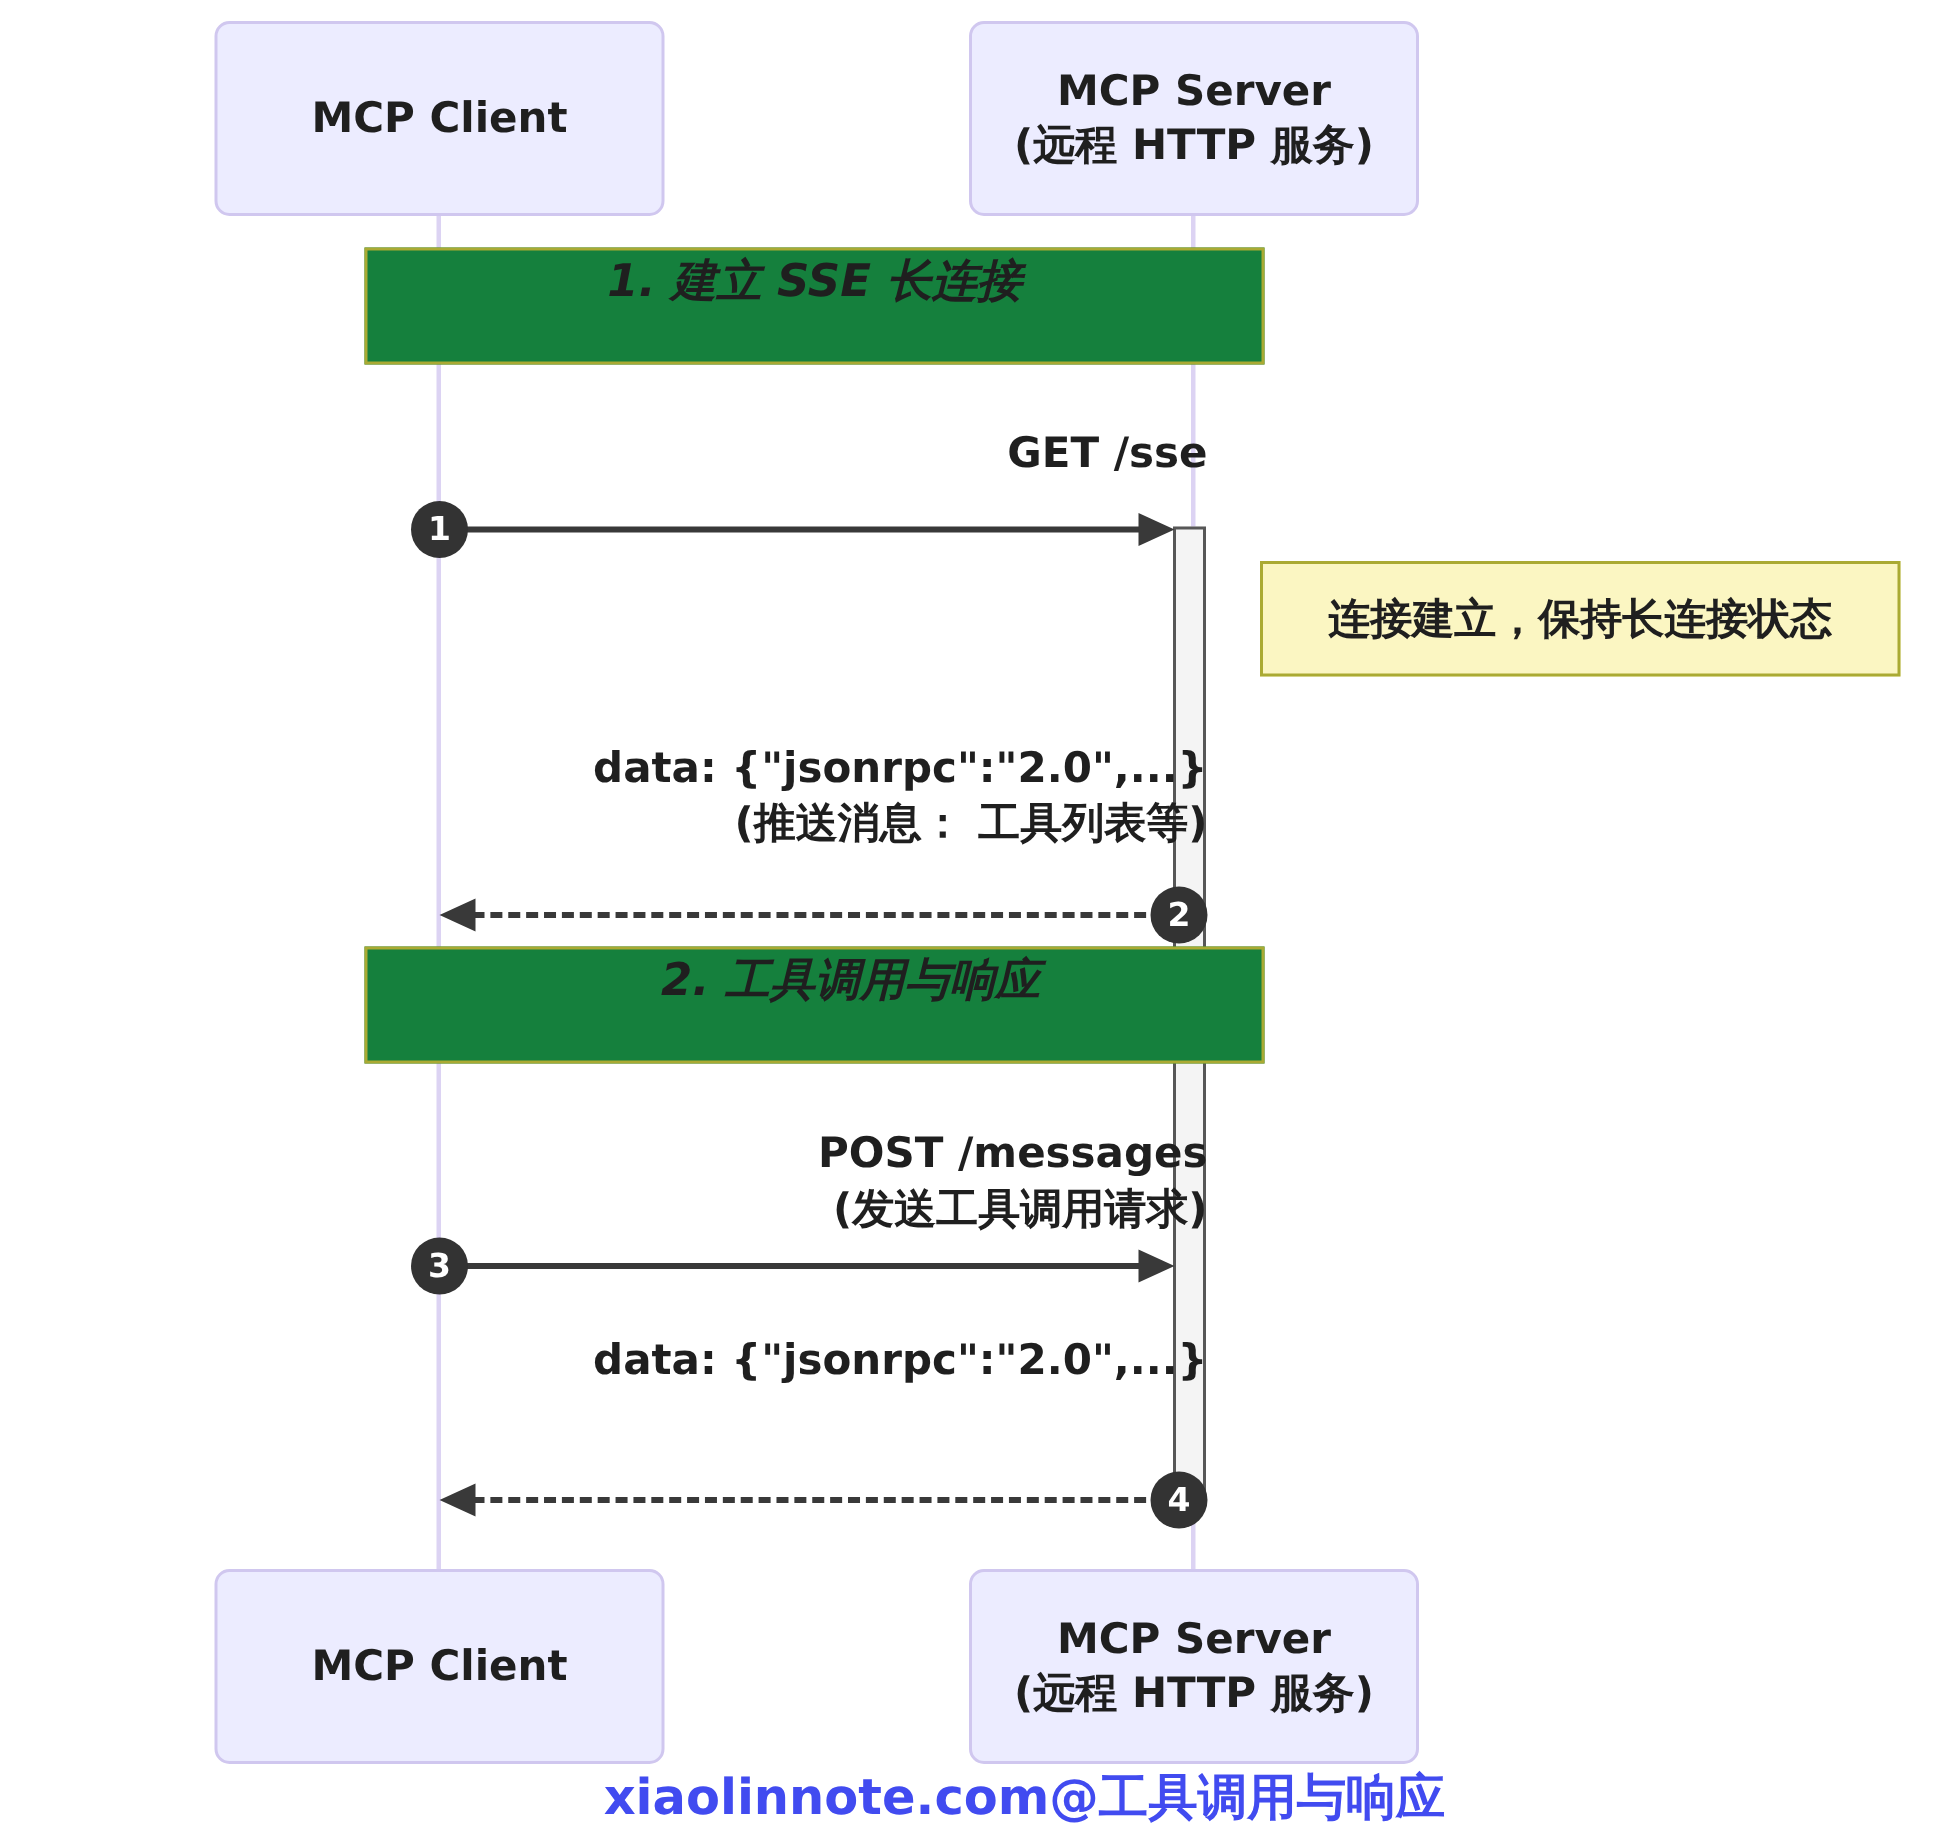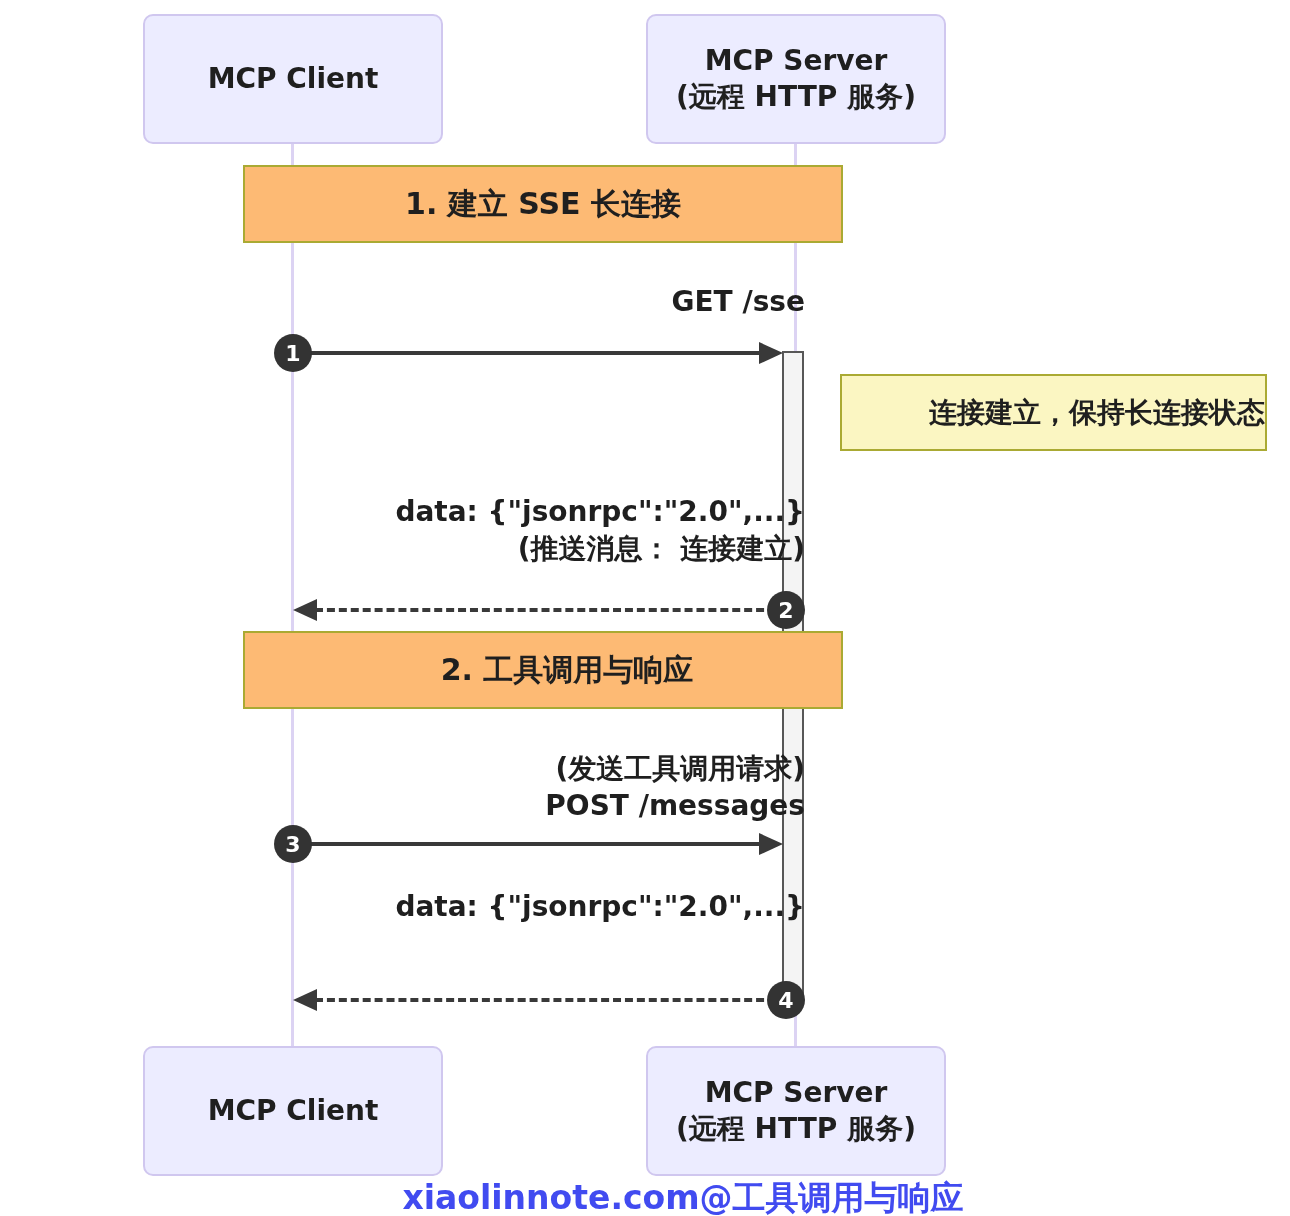--- a/index.html
+++ b/index.html
@@ -53,40 +53,40 @@
     border: 2px solid #575757;
     z-index: 2;
   }
 
   
   .banner {
     position: absolute;
     left: 215px;
     width: 600px;
     height: 78px;
-    background: #fdba74;
+    background: #15803d;
     border: 2px solid #aaaa33;
     display: flex;
-    align-items: center;
     justify-content: center;
     font-size: 30px;
     font-weight: 600;
     z-index: 5;
+    font-style: italic;
   }
   .note-box {
     position: absolute;
     left: 812px;
     top: 374px;
     width: 427px;
     height: 77px;
     background: #fbf6c2;
     border: 2px solid #aaaa33;
     display: flex;
     align-items: center;
-    justify-content: flex-end;
+    justify-content: center;
     font-size: 28px;
     font-weight: 600;
     z-index: 5;
   }
 
   
   .msg-label {
     position: absolute;
     left: 245px;
     width: 532px;
@@ -181,35 +181,35 @@
   <div class="badge" style="left:246px; top:334px;">
     <span>1</span>
   </div>
 
   <div class="note-box">
     <span>连接建立，保持长连接状态</span>
   </div>
 
   <div class="msg-label" style="top:493px;">
     <div>data: {"jsonrpc":"2.0",...}</div>
-    <div>(推送消息： 连接建立)</div>
+    <div>(推送消息： 工具列表等)</div>
   </div>
   <div class="arrow-line dashed" style="left:287px; top:608px; width:461px;"></div>
   <div class="head-left" style="left:265px; top:599px;"></div>
   <div class="badge" style="left:739px; top:591px;">
     <span>2</span>
   </div>
 
   <div class="banner" style="top:631px;padding-left:48px;">
     <span>2. 工具调用与响应</span>
   </div>
 
   <div class="msg-label" style="top:750px;">
+    <div>POST /messages</div>
     <div>(发送工具调用请求)</div>
-    <div>POST /messages</div>
   </div>
   <div class="arrow-line" style="left:265px; top:842px; width:470px;"></div>
   <div class="head-right" style="left:731px; top:833px;"></div>
   <div class="badge" style="left:246px; top:825px;">
     <span>3</span>
   </div>
 
   <div class="msg-label" style="top:888px;">
     <div>data: {"jsonrpc":"2.0",...}</div>
   </div>

